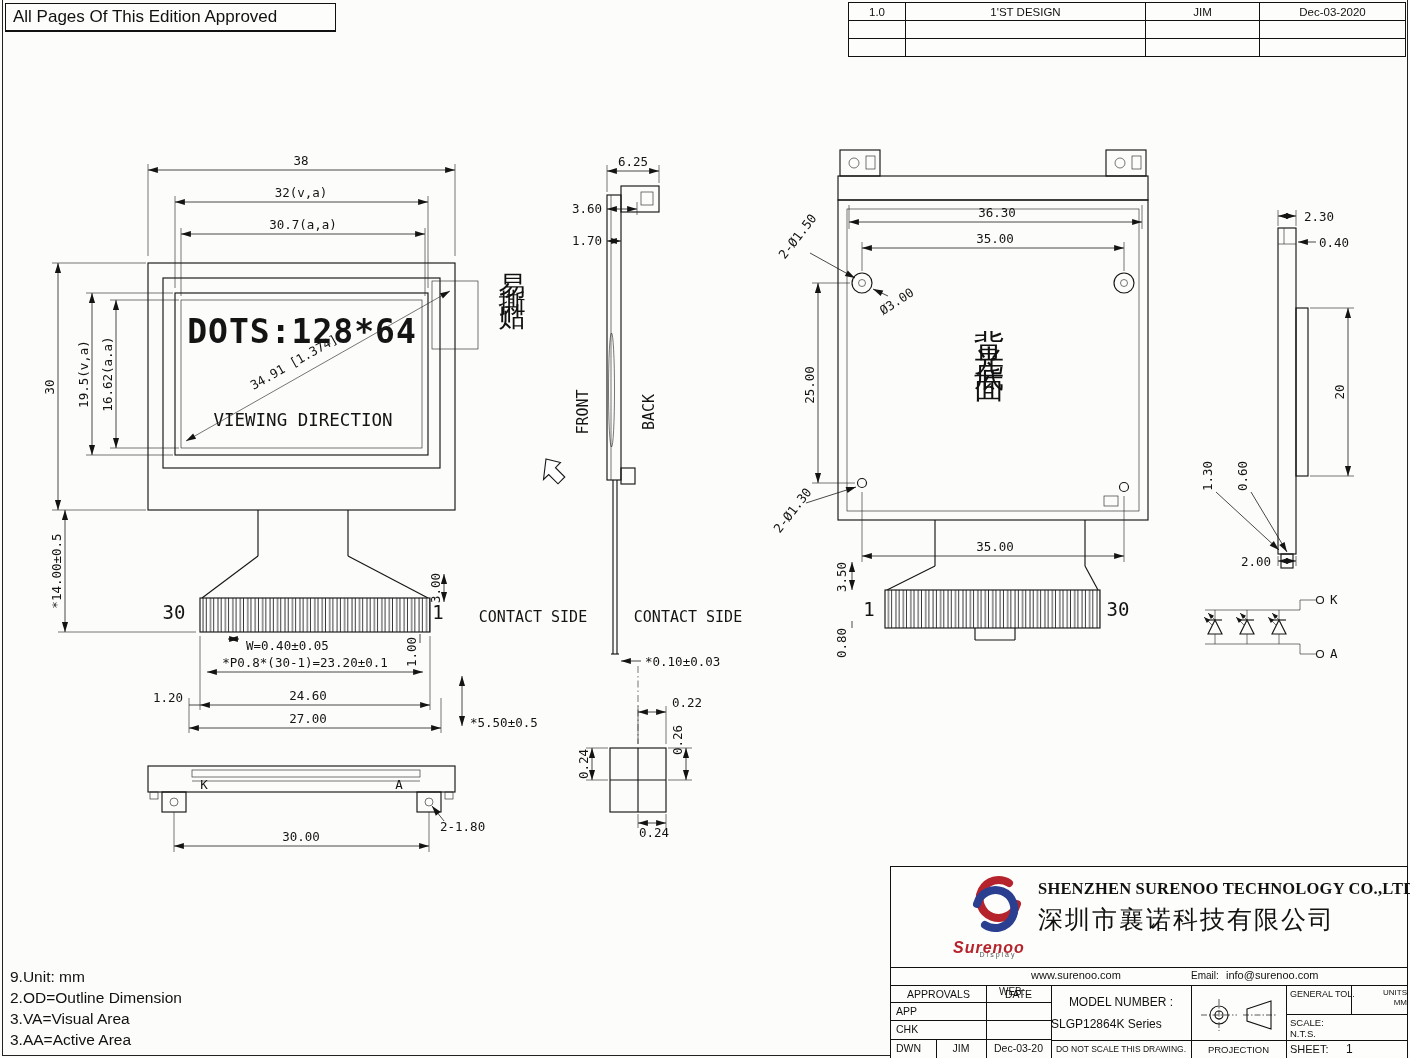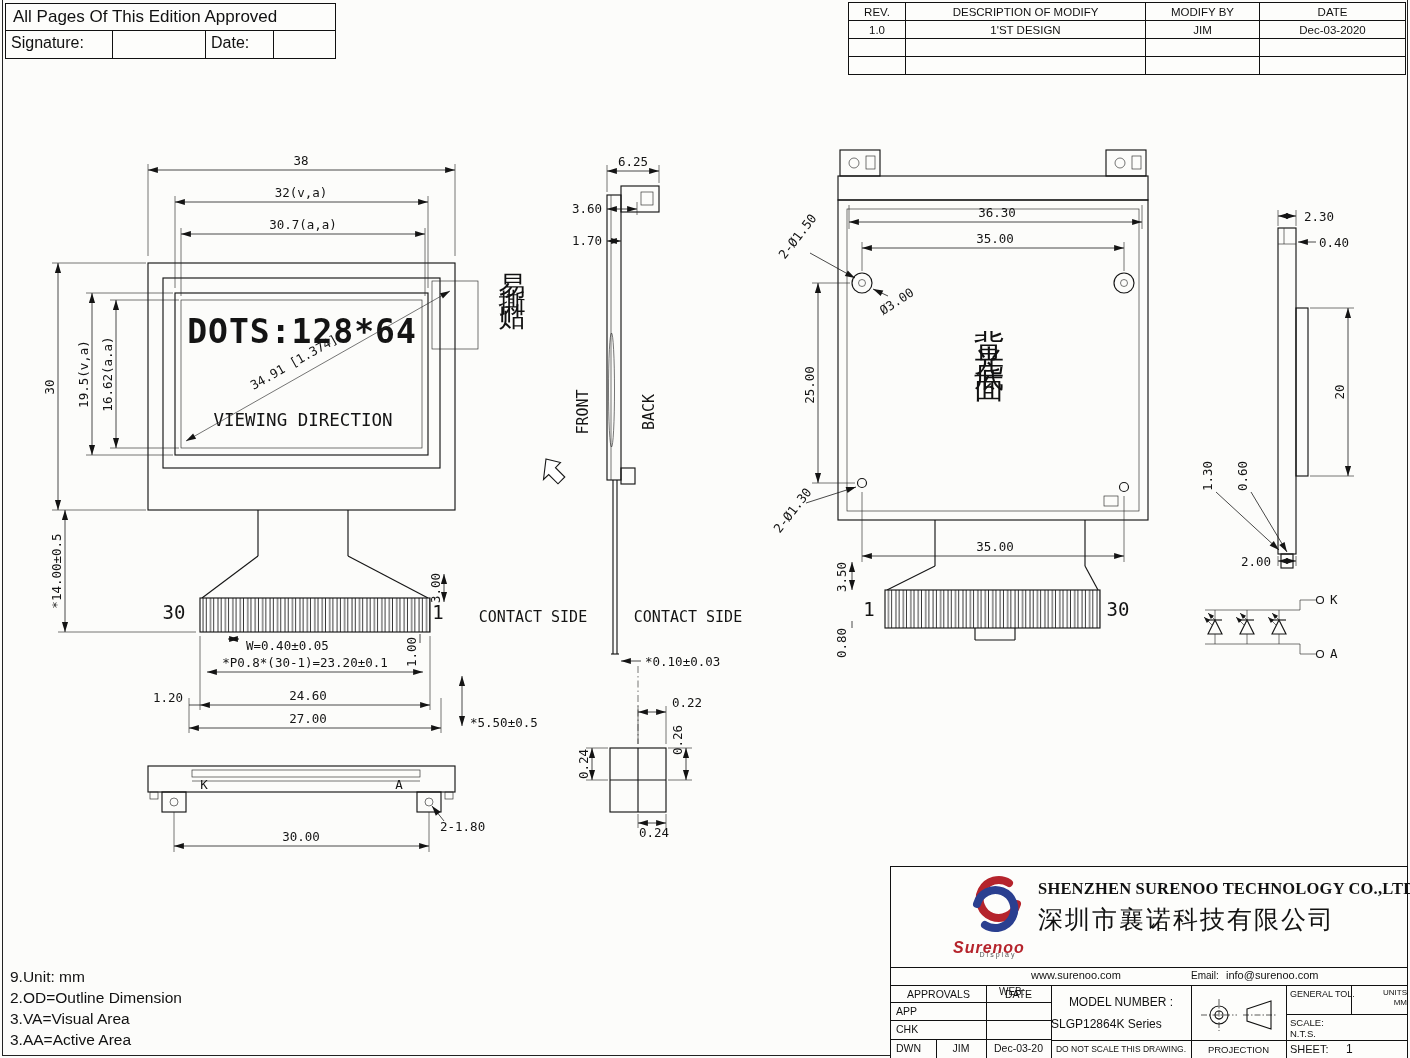--- a/index.html
+++ b/index.html
@@ -338,42 +338,30 @@
     <line class="dim" x1="638" y1="823" x2="666" y2="823" marker-start="url(#ar)" marker-end="url(#ar)"></line>
     <text class="dt" x="654" y="837" text-anchor="middle">0.24</text>
   </g>
 </svg>
 
 <div class="cjk sticker">易撕贴</div>
 <div class="cjk backlight">背光底面</div>
 
 <div class="approval">
   <div class="approval-title">All Pages Of This Edition Approved</div>
-  <div class="approval-row">
-    <div class="c1">Signature:</div>
-    <div class="c2"></div>
-    <div class="c3">Date:</div>
-    <div class="c4"></div>
-  </div>
 </div>
 
 <table class="rev">
   <colgroup>
       <col style="width:57px">
       <col style="width:240px">
       <col style="width:114px">
       <col>
     </colgroup>
   <tbody>
-      <tr>
-    <td>REV.</td>
-    <td>DESCRIPTION OF MODIFY</td>
-    <td>MODIFY BY</td>
-    <td>DATE</td>
-  </tr>
   <tr>
     <td>1.0</td>
     <td>1'ST DESIGN</td>
     <td>JIM</td>
     <td>Dec-03-2020</td>
   </tr>
   <tr>
         <td></td>
         <td></td>
         <td></td>

